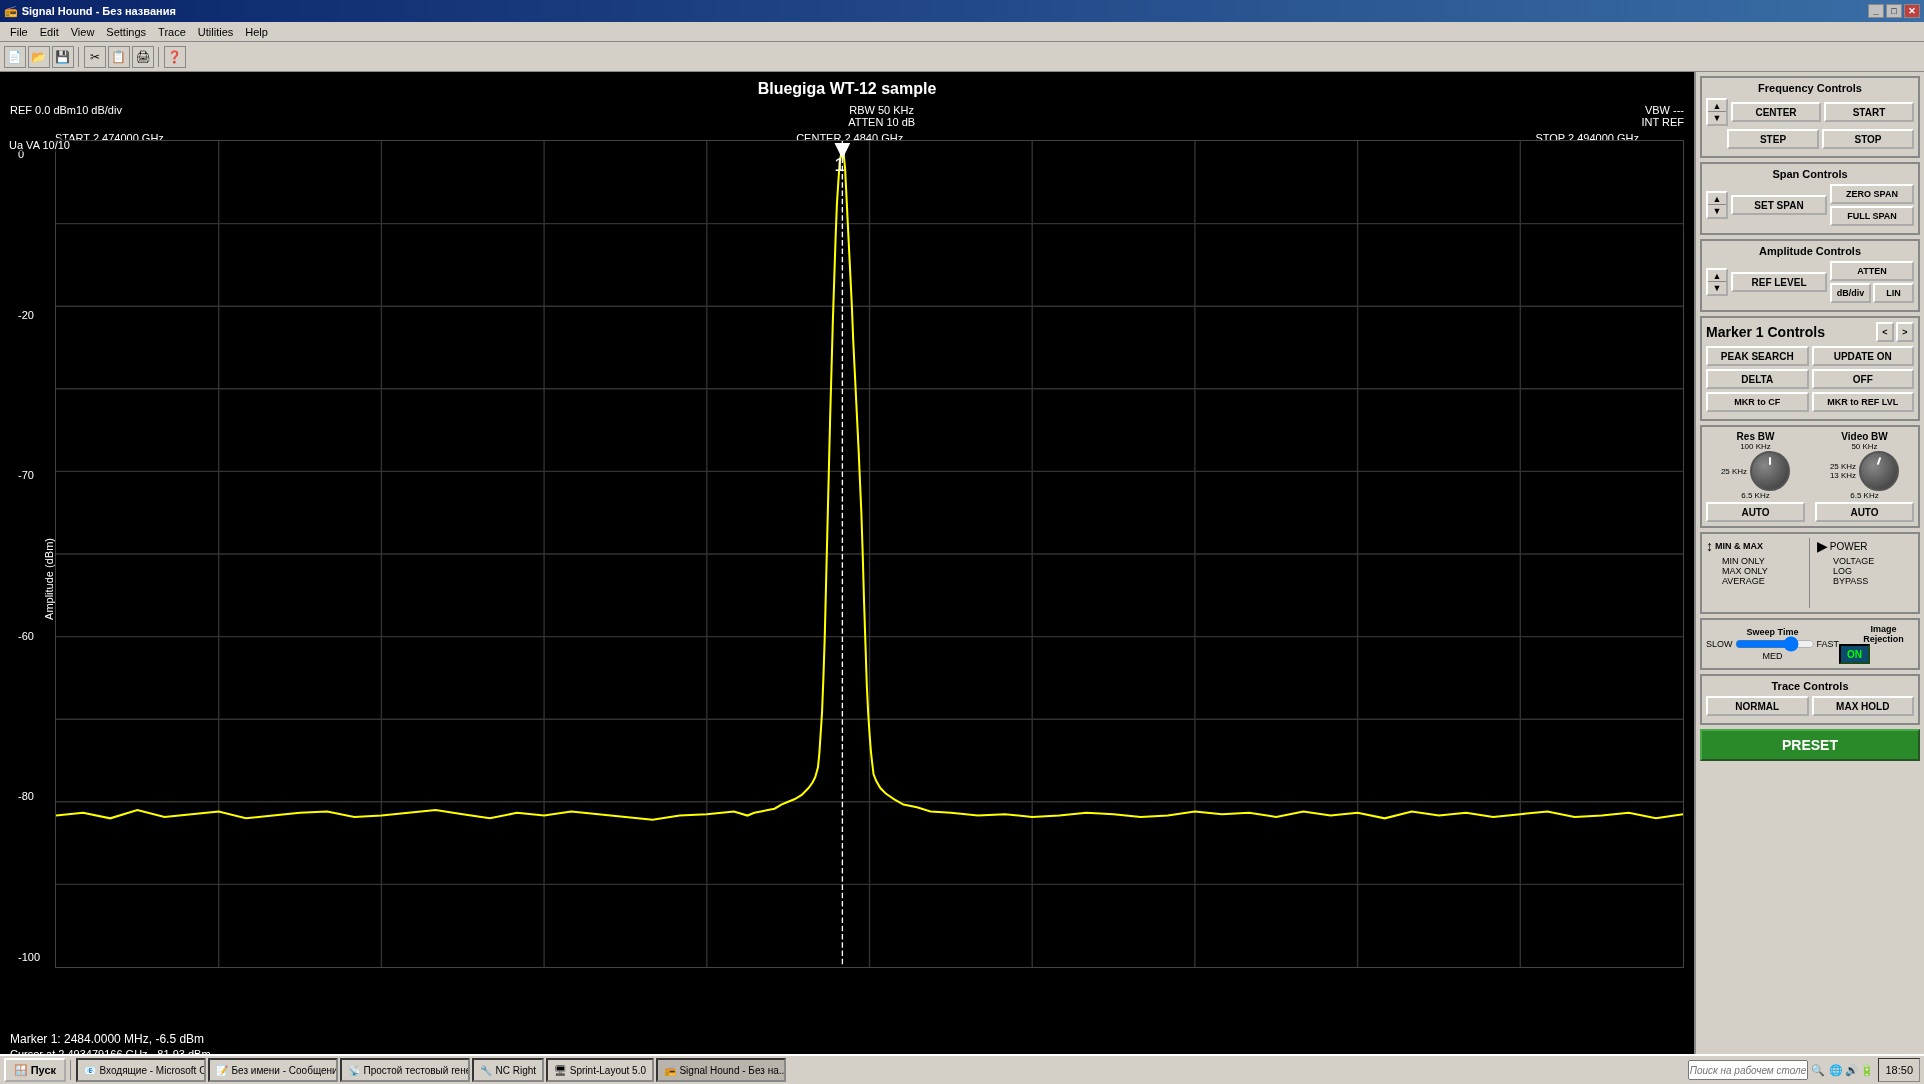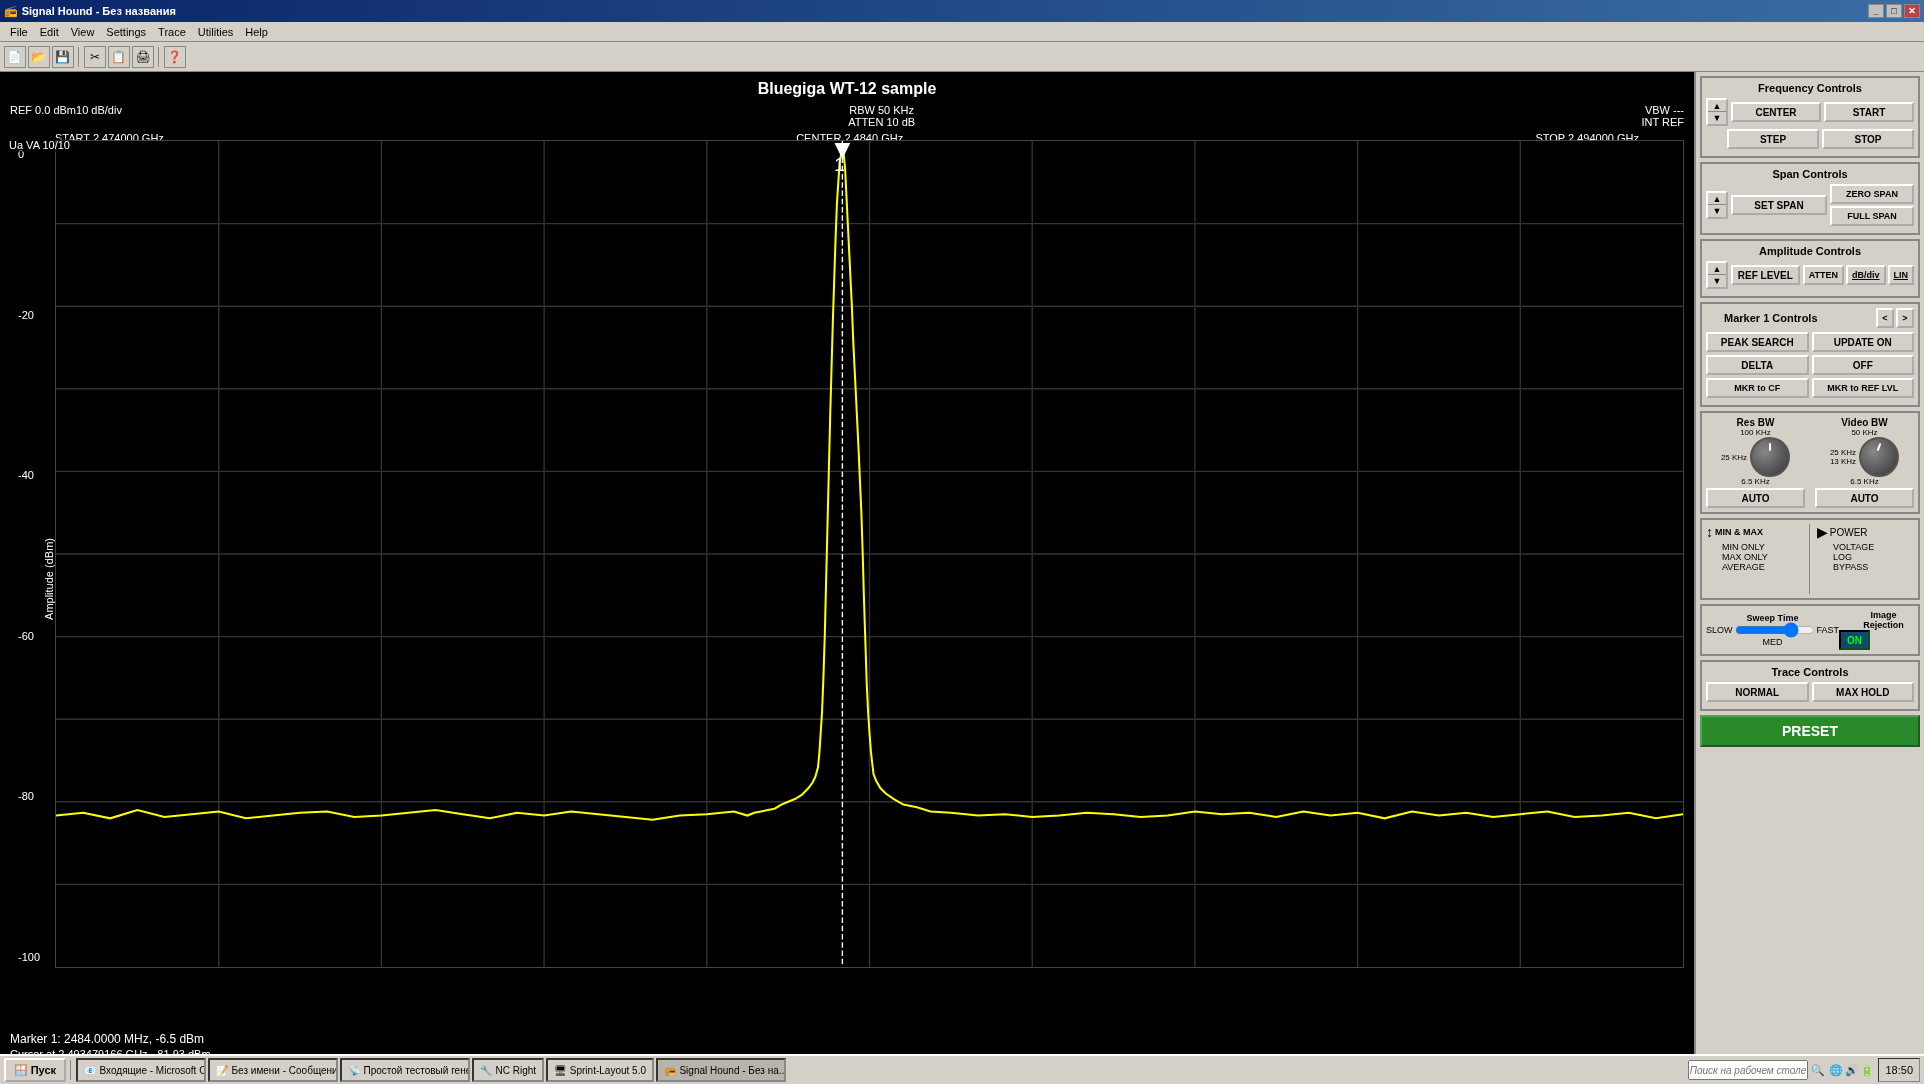--- a/index.html
+++ b/index.html
@@ -393,21 +393,21 @@
       </div>
     </div>
 
     <div id="chart-area">
 
       <div id="y-axis-title">Amplitude (dBm)</div>
 
       <div style="position:absolute; left:18px; top:18px; bottom:65px; display:flex; flex-direction:column; justify-content:space-between; color:white; font-size:11px;">
         <span>0</span>
         <span>-20</span>
-        <span>-40</span>
+        <span>-70</span>
         <span>-60</span>
         <span>-80</span>
         <span>-100</span>
       </div>
 
       <div id="ua-label">Ua  VA 10/10</div>
 
       <div id="chart-inner">
         <svg id="spectrum-svg" viewBox="0 0 1200 600" preserveAspectRatio="none" xmlns="http://www.w3.org/2000/svg">
 
@@ -492,33 +492,33 @@
     </div>
 
     <div class="control-group">
       <div class="control-group-title">Amplitude Controls</div>
       <div class="control-row">
         <div class="arrow-block">
           <div class="arrow-btn">▲</div>
           <div class="arrow-btn">▼</div>
         </div>
         <button class="ctrl-btn ctrl-btn-wide">REF LEVEL</button>
-        <div style="display:flex;flex-direction:row;gap:2px;flex:1;">
+        <div style="display:flex;flex-direction:column;gap:2px;flex:1;">
           <button class="ctrl-btn" style="font-size:9px;">ATTEN</button>
-          <div style="display:flex;gap:2px;text-decoration:underline;">
+          <div style="display:flex;gap:2px;">
             <button class="ctrl-btn" style="font-size:9px;flex:1;">dB/div</button>
             <button class="ctrl-btn" style="font-size:9px;flex:1;">LIN</button>
           </div>
         </div>
       </div>
     </div>
 
     <div class="control-group">
       <div style="display:flex;justify-content:space-between;align-items:center;margin-bottom:4px;">
-        <span style="font-weight:bold;font-size:11px;margin-left:18px;">Marker 1 Controls</span>
+        <span style="font-weight:bold;font-size:14px;">Marker 1 Controls</span>
         <div style="display:flex;gap:2px;">
           <button class="ctrl-btn" style="width:18px;font-size:9px;">&lt;</button>
           <button class="ctrl-btn" style="width:18px;font-size:9px;">&gt;</button>
         </div>
       </div>
       <div class="control-row">
         <button class="ctrl-btn ctrl-btn-wide">PEAK SEARCH</button>
         <button class="ctrl-btn ctrl-btn-wide">UPDATE ON</button>
       </div>
       <div class="control-row">

